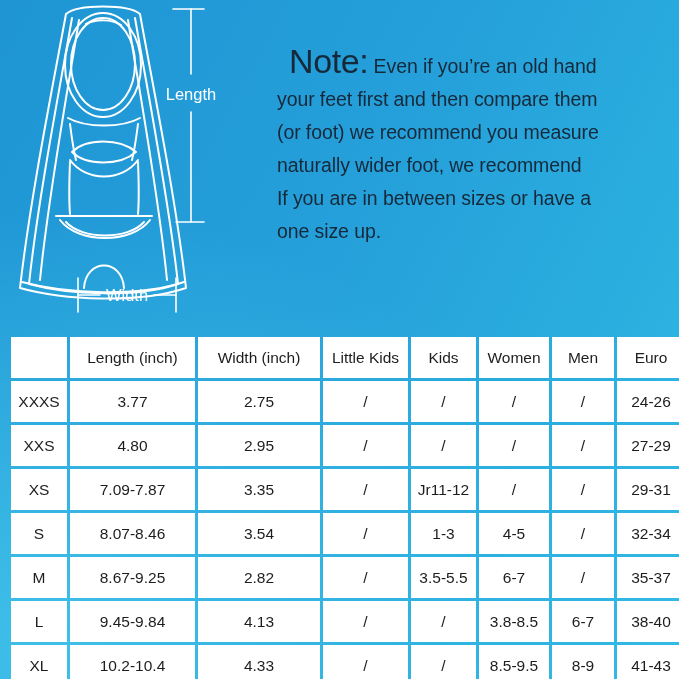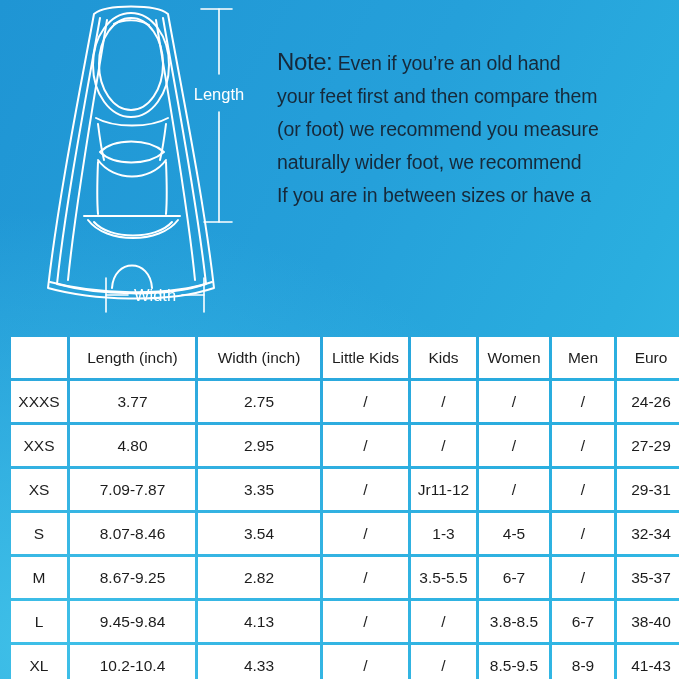--- a/index.html
+++ b/index.html
@@ -24,21 +24,21 @@
 
   
   .top-area {
     position: relative;
     height: 332px;
     width: 679px;
   }
 
   .fin-figure {
     position: absolute;
-    left: 36px;
+    left: 8px;
     top: 0px;
     width: 260px;
     height: 325px;
   }
   .fin-figure svg { display: block; }
 
   .note-block {
     position: absolute;
     left: 277px;
     top: 45px;
@@ -46,23 +46,24 @@
   }
 
   .note-line {
     color: #16293a;
     font-size: 19.5px;
     line-height: 33px;
     white-space: nowrap;
     letter-spacing: -0.1px;
   }
   .note-lead {
-    font-size: 24px;
+    font-size: 34px;
     letter-spacing: -0.4px;
     vertical-align: baseline;
+    margin-left: 12px;
   }
 
   
   .size-table-wrap {
     position: absolute;
     left: 8px;
     top: 334px;
     width: 663px;
   }
 
@@ -154,20 +155,21 @@
         <text x="119" y="301" fill="#ffffff" stroke="none" font-size="16.5" font-family="Liberation Sans, sans-serif" text-anchor="middle">Width</text>
       </svg>
     </div>
 
     <div class="note-block">
       <div class="note-line"><span class="note-lead">Note:</span> <span>Even if you’re an old hand</span></div>
       <div class="note-line">your feet first and then compare them</div>
       <div class="note-line">(or foot) we recommend you measure</div>
       <div class="note-line">naturally wider foot, we recommend</div>
       <div class="note-line">If you are in between sizes or have a</div>
+      <div class="note-line">one size up.</div>
     </div>
 
   </div>
 
   <div class="size-table-wrap">
     <table class="size-table">
       <colgroup>
         <col class="c0">
           <col class="c1">
           <col class="c2">

